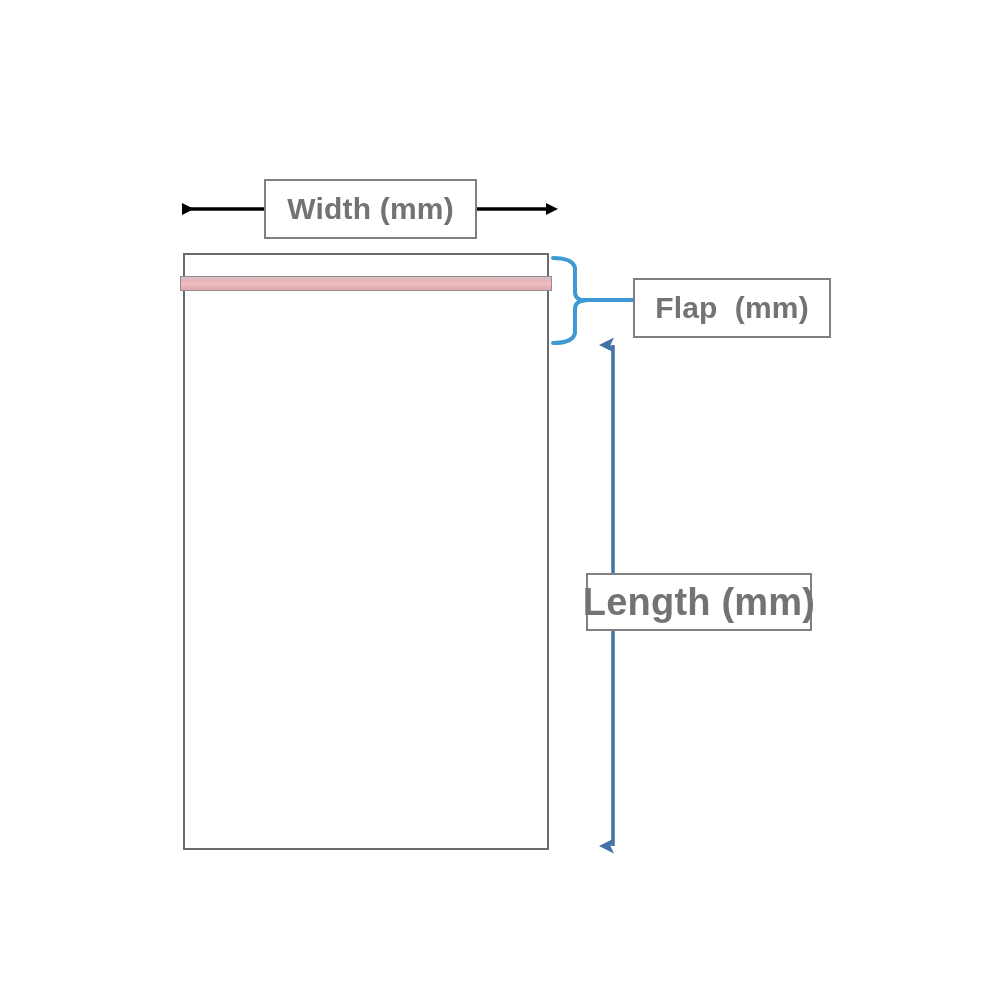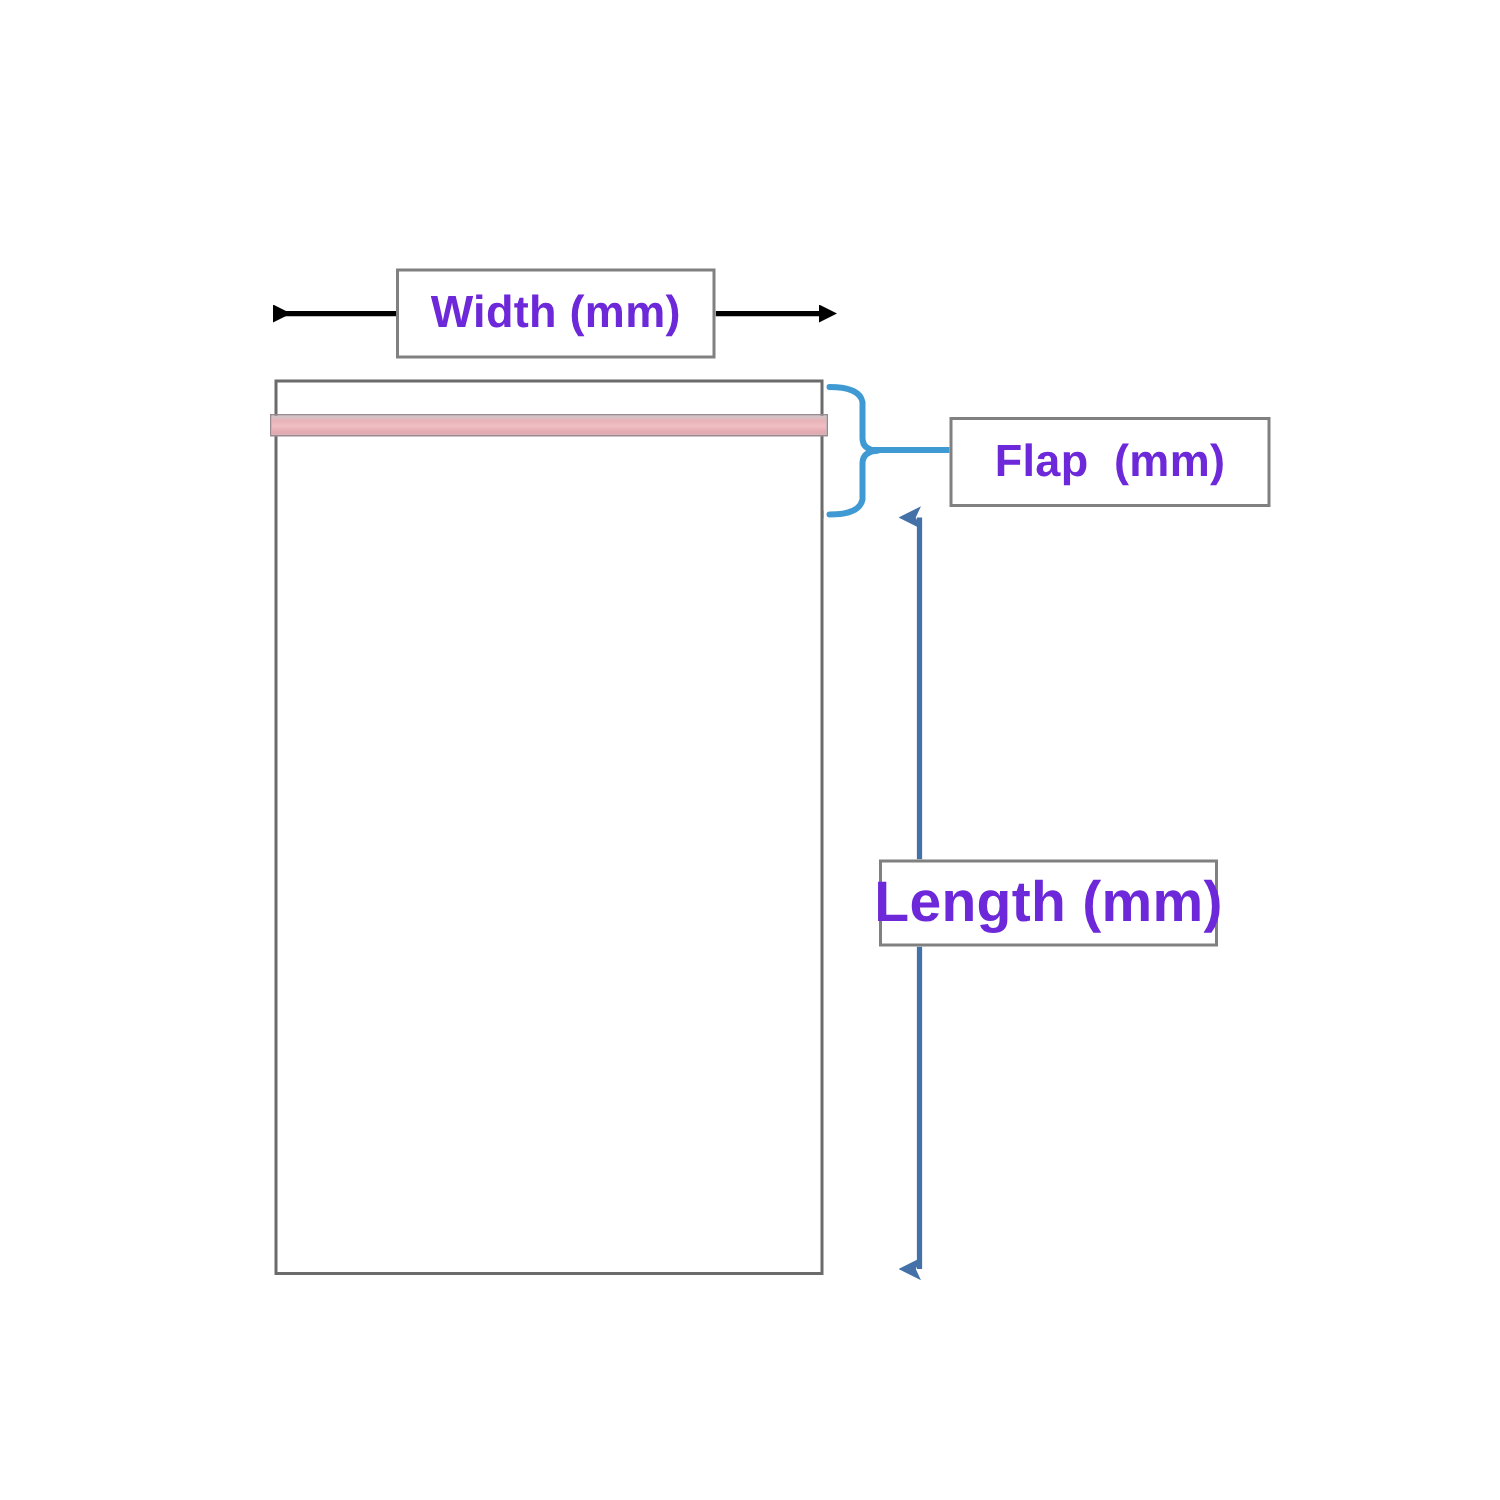--- a/index.html
+++ b/index.html
@@ -30,35 +30,35 @@
   
   .callout {
     position: absolute;
     box-sizing: border-box;
     background: #ffffff;
     border: 2px solid #808080;
     display: flex;
     align-items: center;
     justify-content: center;
     font-weight: bold;
-    color: #6d28d9;
+    color: #737373;
     letter-spacing: 0.2px;
     white-space: pre;
   }
   #callout-width {
     left: 264px;
     top: 179px;
     width: 213px;
     height: 60px;
     font-size: 30px;
   }
   #callout-flap {
     left: 633px;
     top: 278px;
-    width: 214px;
+    width: 198px;
     height: 60px;
     font-size: 30px;
   }
   #callout-length {
     left: 586px;
     top: 573px;
     width: 226px;
     height: 58px;
     font-size: 38px;
   }

